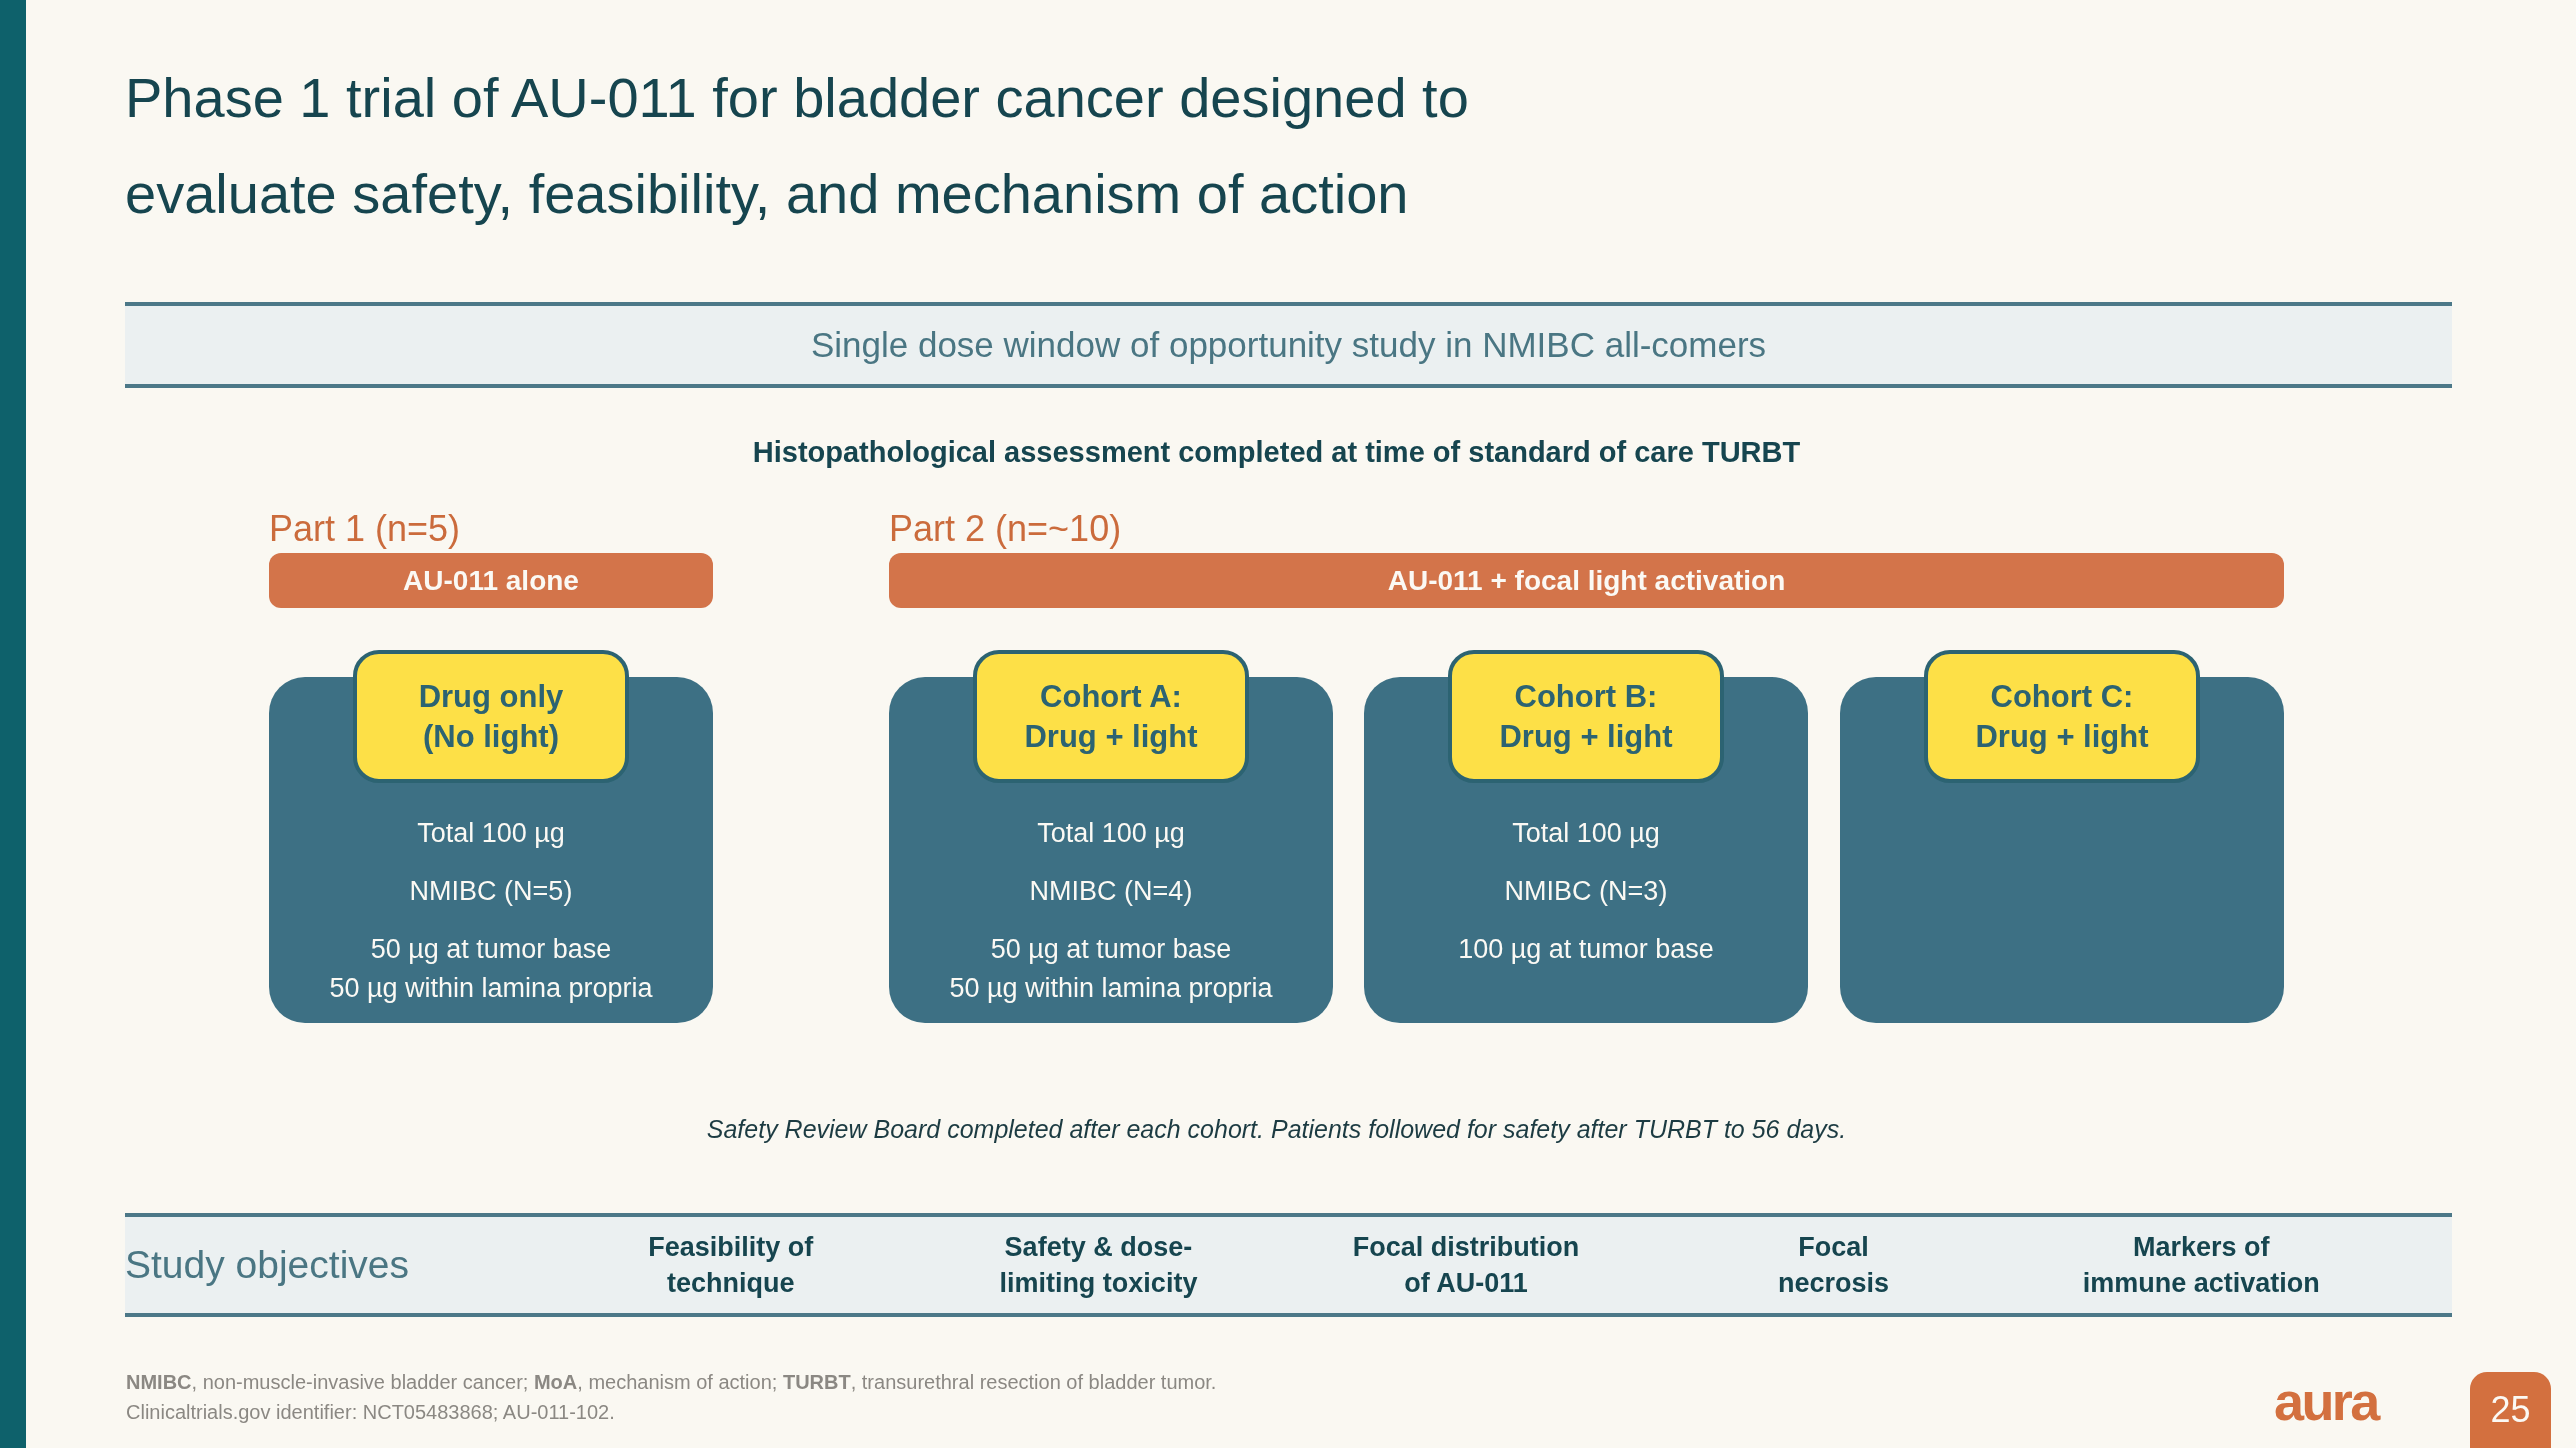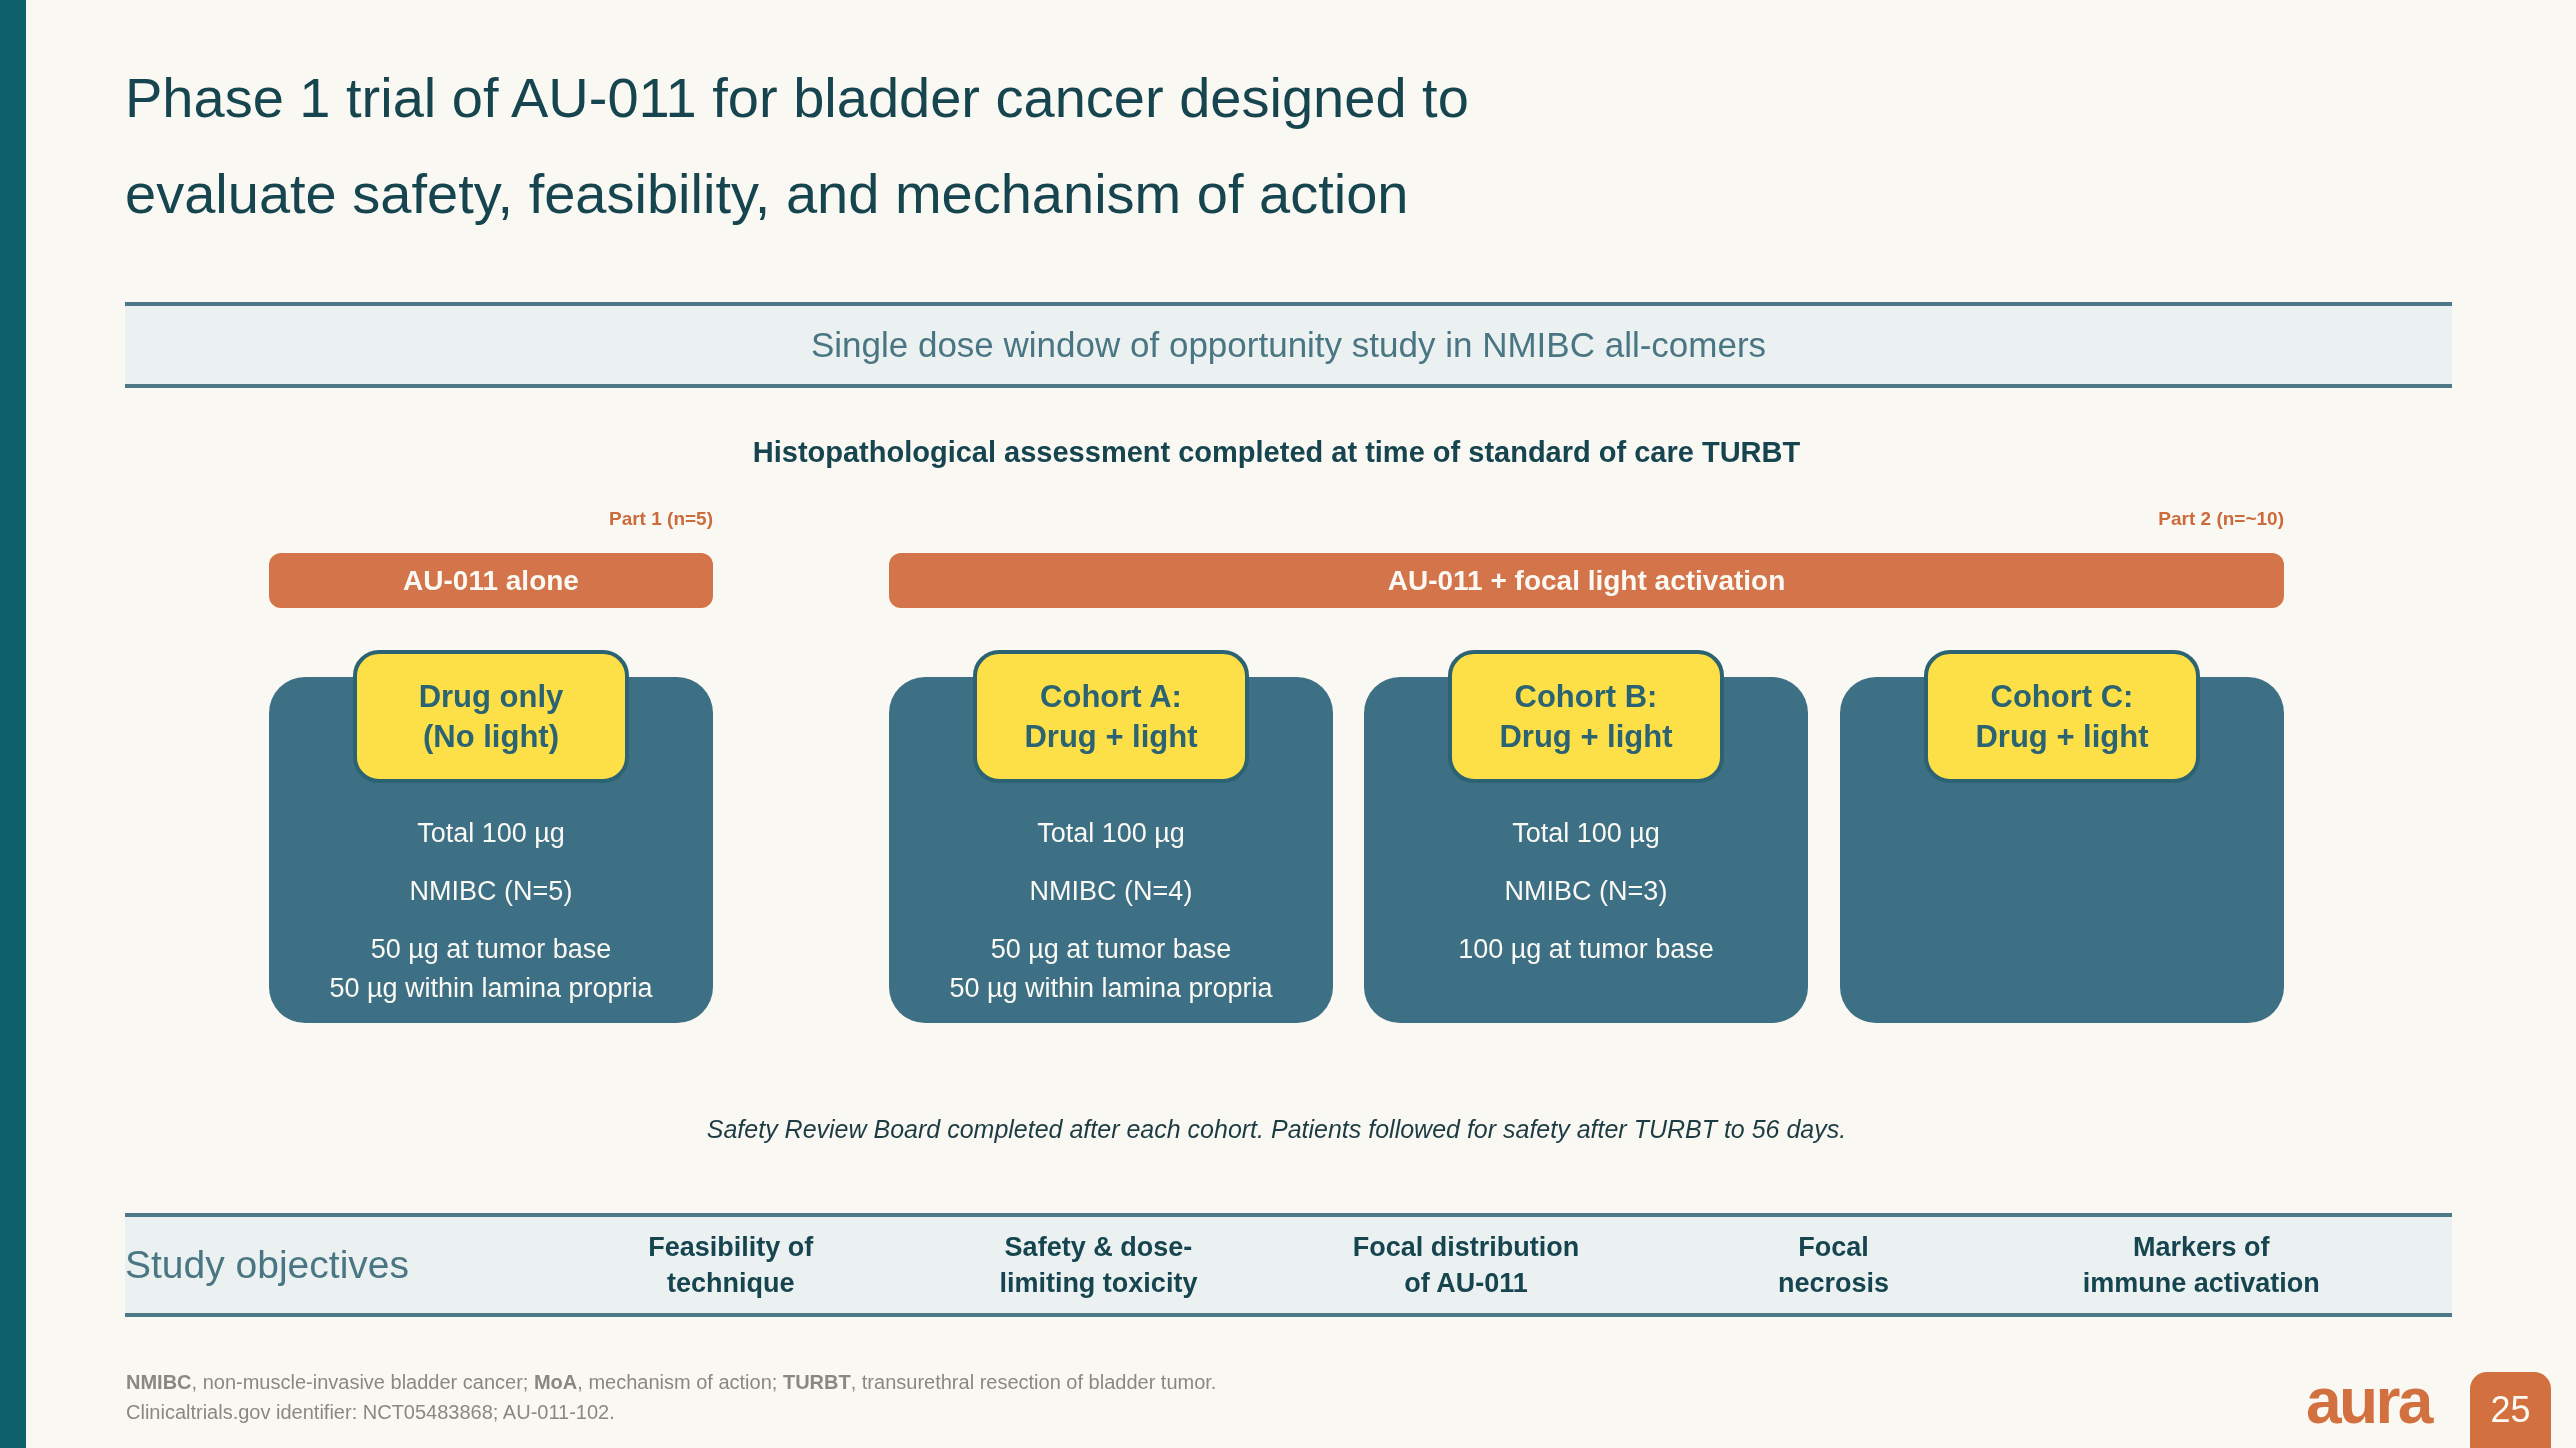--- a/index.html
+++ b/index.html
@@ -16,21 +16,21 @@
     position:absolute;left:125px;top:302px;width:2327px;height:78px;
     background:#EBF0F1;border-top:4.3px solid #4C7888;border-bottom:4.3px solid #4C7888;
     display:flex;align-items:center;justify-content:center;
   }
   .banner span{font-size:35px;color:#4A7683;}
   .diagram-heading{
     position:absolute;left:269px;top:436px;width:2015px;text-align:center;
     font-size:29px;font-weight:700;color:#16454F;
   }
   .part-label{
-    position:absolute;top:508px;font-size:19px;font-weight:700;color:#CB6B3C;text-align:right;
+    position:absolute;top:508px;font-size:36px;font-weight:400;color:#CB6B3C;text-align:left;
   }
   .part-label.p1{left:269px;width:444px;}
   .part-label.p2{left:889px;width:1395px;}
   .orange-bar{
     position:absolute;top:553px;height:55px;border-radius:12px;background:#D3744A;
     display:flex;align-items:center;justify-content:center;
     color:#FBF9F4;font-size:28px;font-weight:700;
   }
   .orange-bar.b1{left:269px;width:444px;}
   .orange-bar.b2{left:889px;width:1395px;}
@@ -63,21 +63,21 @@
   }
   .obj-label{width:422px;font-size:39px;color:#4A7683;}
   .obj-items{flex:1;display:flex;margin-right:67px;}
   .obj-item{flex:1;text-align:center;font-size:27px;font-weight:700;line-height:36px;color:#16454F;}
   .footnote{
     position:absolute;left:126px;top:1367px;font-size:20px;line-height:30px;color:#8B8883;
   }
   .footnote b{color:#8B8883;}
   .logo{
     position:absolute;left:2274px;top:1364px;
-    font-size:64px;font-weight:800;letter-spacing:-2.6px;color:#D3703F;line-height:74px;margin-left:32px;
+    font-size:54px;font-weight:800;letter-spacing:-2.6px;color:#D3703F;line-height:74px;
   }
   .pagebox{
     position:absolute;left:2470px;top:1372px;width:81px;height:76px;
     background:#D3703F;border-radius:17px 17px 0 0;
     display:flex;align-items:center;justify-content:center;
     color:#FBF9F4;font-size:36px;
   }
 </style>
 </head>
 <body>

